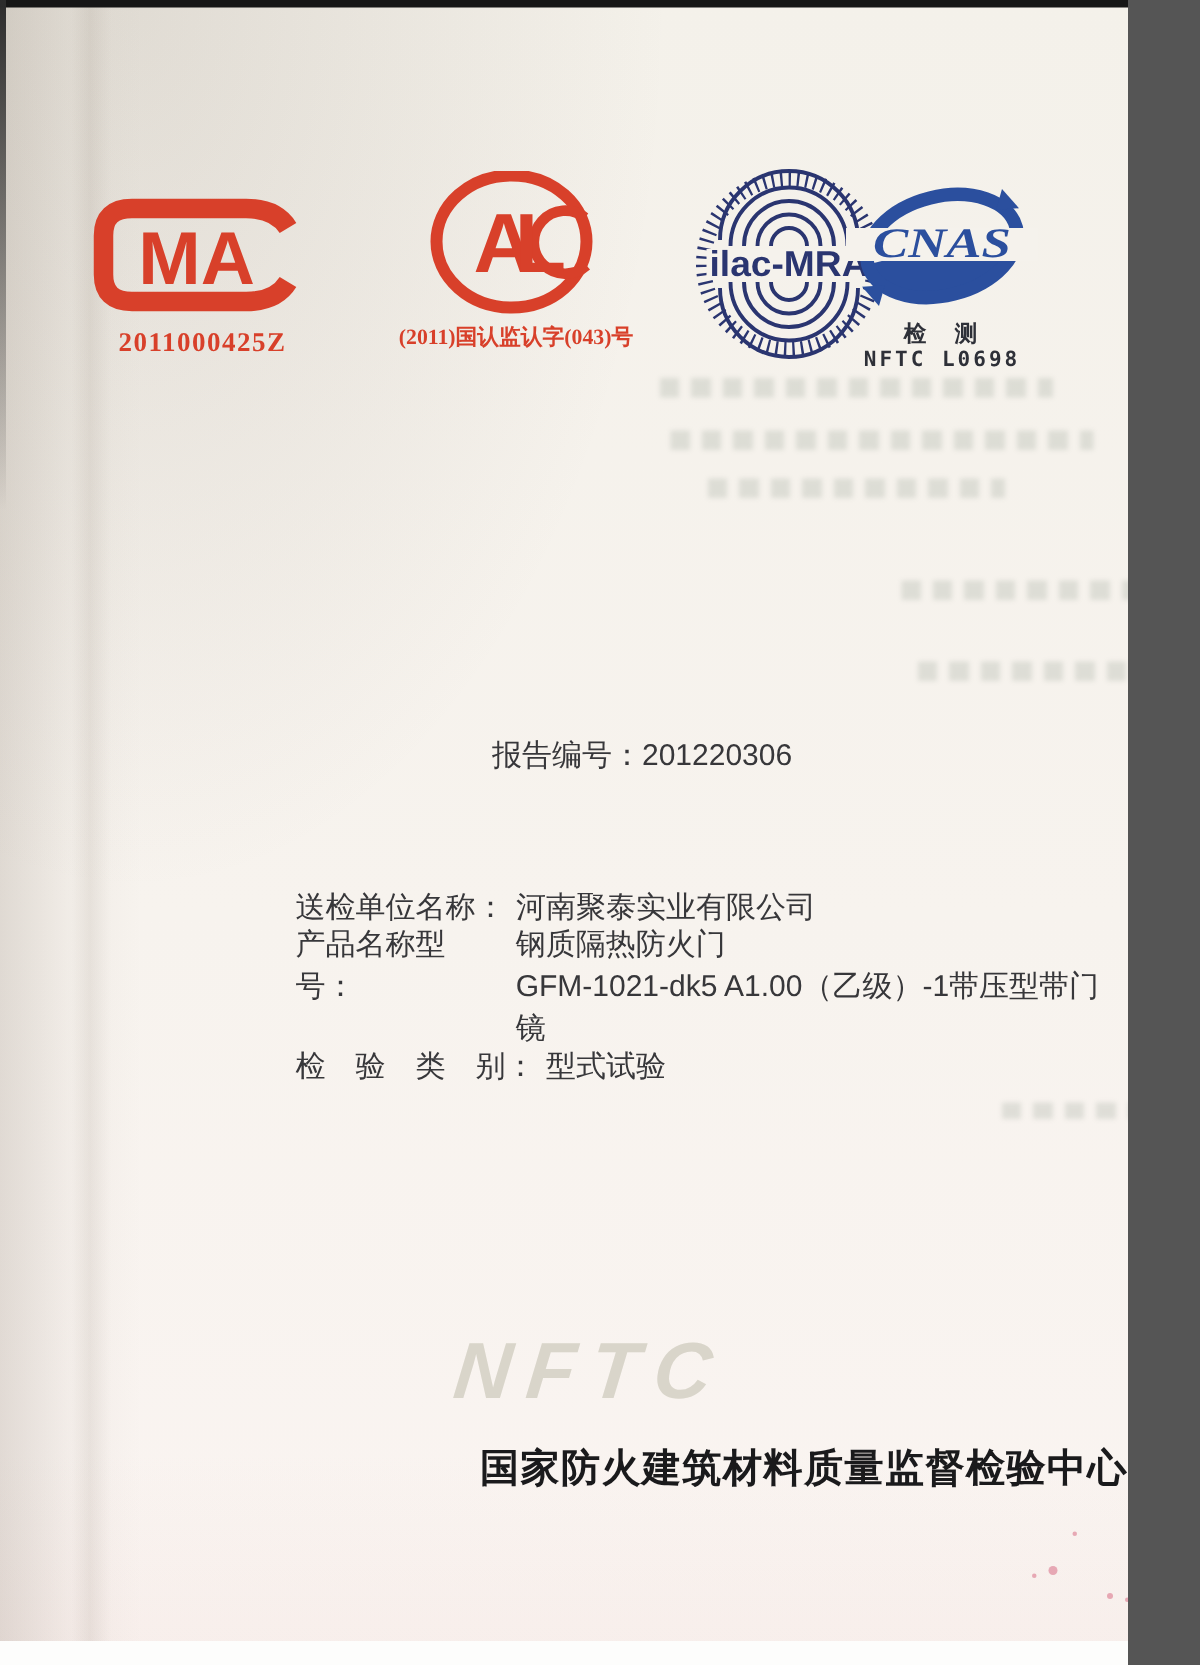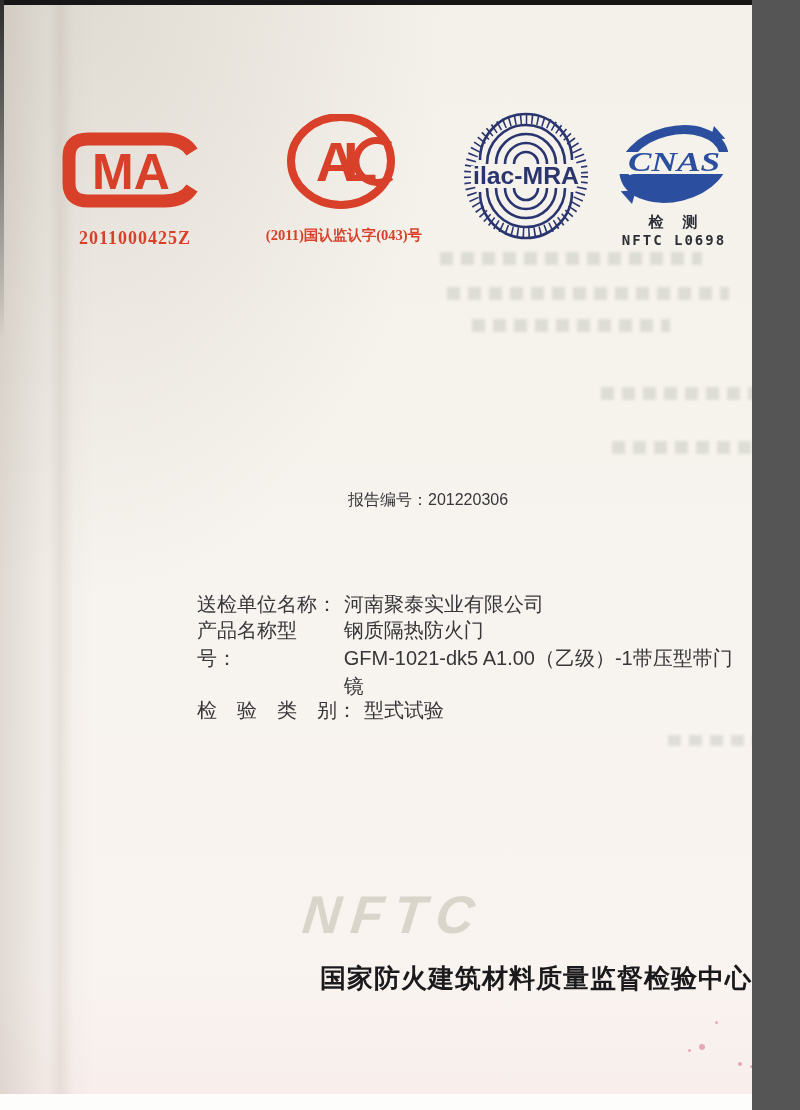--- a/index.html
+++ b/index.html
@@ -18,33 +18,33 @@
     background:
       linear-gradient(90deg,rgba(115,100,85,.18) 0px,rgba(115,100,85,.05) 45px,rgba(0,0,0,0) 95px),
       linear-gradient(90deg,rgba(0,0,0,0) 48px,rgba(125,110,95,.10) 60px,rgba(0,0,0,0) 74px),
       radial-gradient(ellipse at 12% 0%,rgba(105,90,75,.14),rgba(0,0,0,0) 38%),
       linear-gradient(0deg,rgba(240,222,218,.28) 0%,rgba(0,0,0,0) 140px);}
   
   .logo-block{position:absolute;text-align:center;}
   .cma-block{left:60px;top:130px;width:150px;}
   .cal-block{left:256px;top:114px;width:176px;}
   .ilac-block{left:461px;top:110px;width:130px;}
-  .cnas-block{left:609px;top:118px;width:130px;}
+  .cnas-block{left:563px;top:118px;width:130px;}
   .cert-red{color:#d8402a;font-family:"Liberation Serif","DejaVu Serif",serif;
-    font-weight:bold;margin-top:14px;}
+    font-weight:bold;margin-top:3px;}
   .cma-num{font-size:18px;letter-spacing:1px;}
   .cal-num{font-size:14.5px;}
   .cnas-cat{font-size:15px;color:#2e3038;font-weight:bold;letter-spacing:2px;margin-top:1px;}
   .cnas-num{font-size:14px;color:#2e3038;font-weight:bold;letter-spacing:2px;font-family:"DejaVu Sans Mono","Liberation Mono",monospace;}
   
   .doc-title{position:absolute;top:338px;left:0;width:100%;text-align:center;
     font-size:77px;font-weight:bold;color:#1c1c1e;letter-spacing:42px;text-indent:42px;
     font-family:"Liberation Sans","DejaVu Sans",sans-serif;}
   
-  .report-no{position:absolute;left:348px;top:490px;font-size:16px;}
+  .report-no{position:absolute;left:328px;top:490px;font-size:20px;}
   .field{position:absolute;left:197px;display:flex;align-items:flex-start;font-size:20px;}
   .field .fvalue{margin-left:7px;}
   .client-field{top:591px;}
   .product-field{top:616px;line-height:28px;}
   .category-field{top:697px;}
   .block-line{display:block;}
   
   .watermark{position:absolute;left:303px;top:884px;font-size:53px;font-weight:bold;
     font-style:italic;color:#d9d5ca;letter-spacing:10px;transform:skewX(-6deg);}
   

